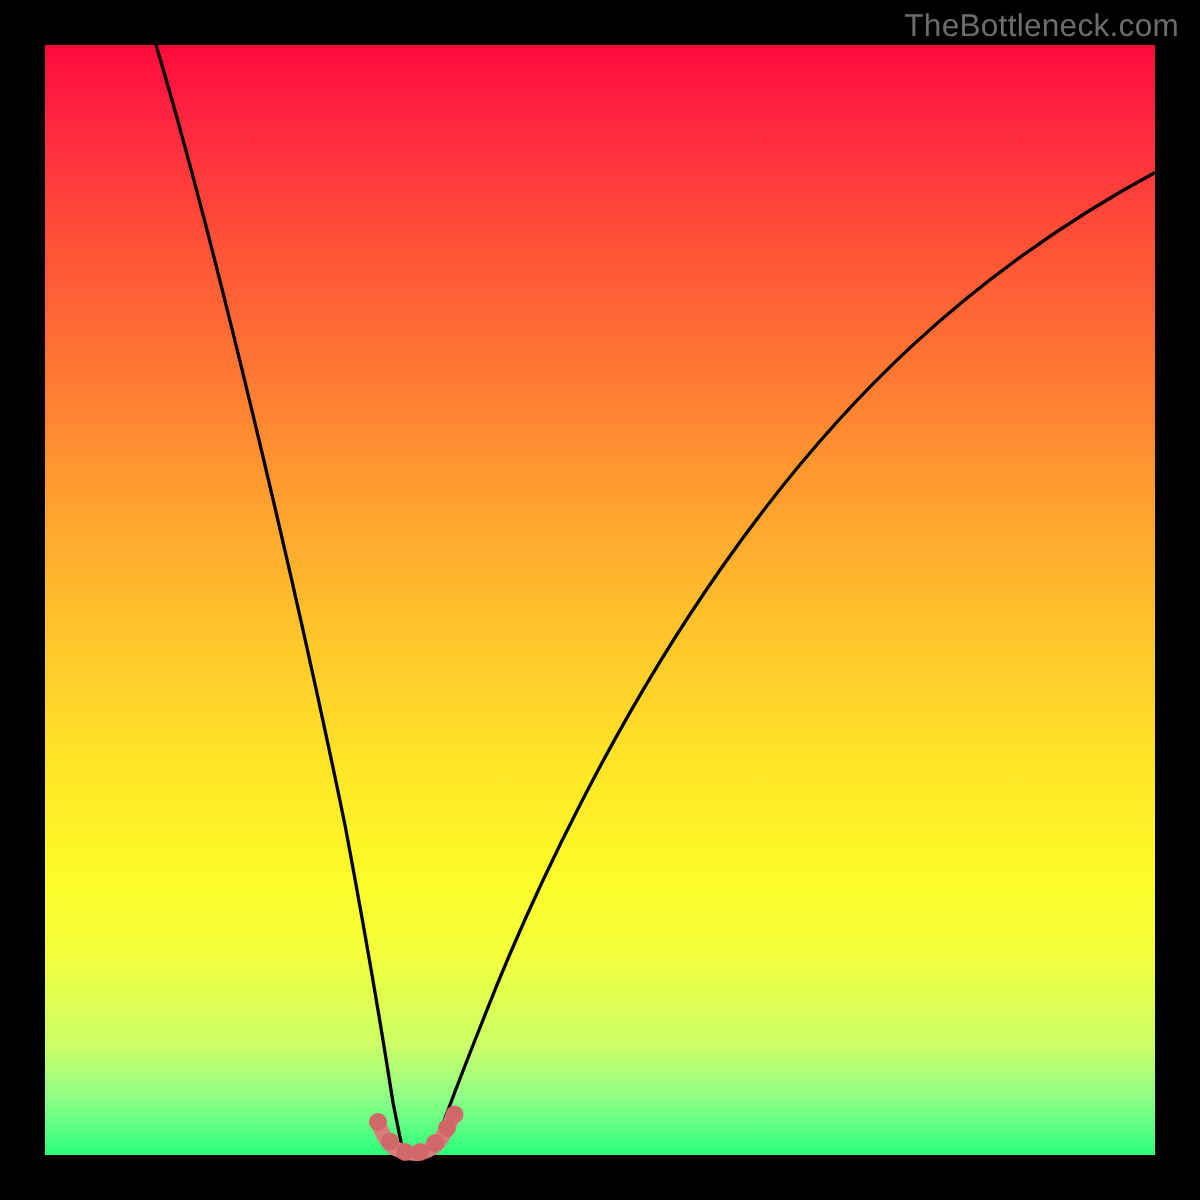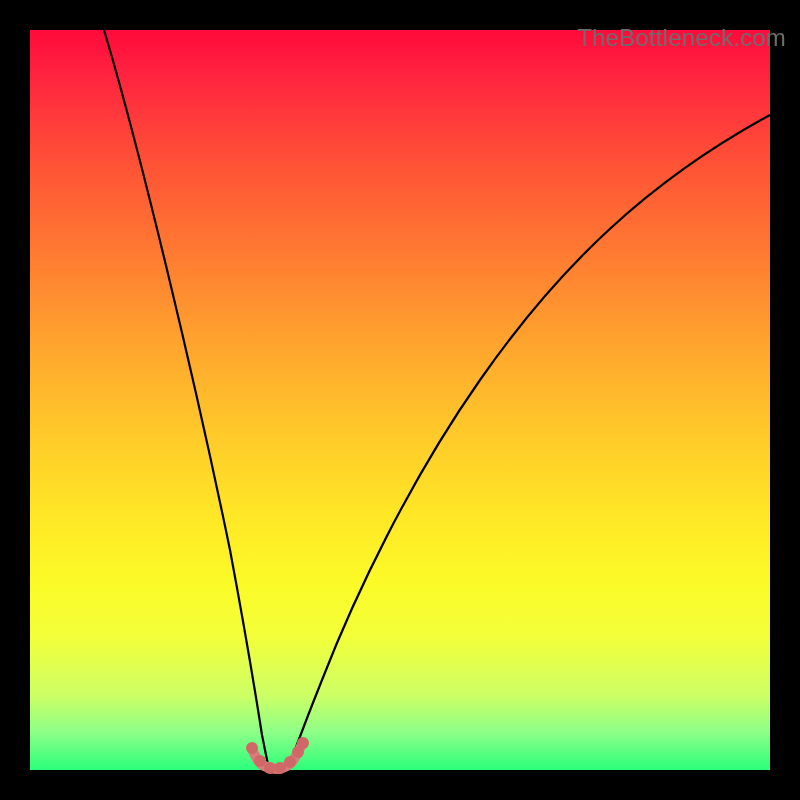--- a/index.html
+++ b/index.html
@@ -26,24 +26,24 @@
       #ffe826 66%,
       #fbfb28 75%,
       #f2ff3a 82%,
       #ccff66 90%,
       #8cff88 95%,
       #2bff7a 100%
     );
   }
   .watermark {
     position: absolute;
-    top: 24px;
+    top: 6px;
     right: 14px;
     color: #6d6d6d;
-    font-size: 24px;
+    font-size: 21px;
     font-weight: 400;
     letter-spacing: 0.2px;
     z-index: 5;
   }
   svg.curves {
     position: absolute;
     left: 0;
     top: 0;
     width: 740px;
     height: 740px;

